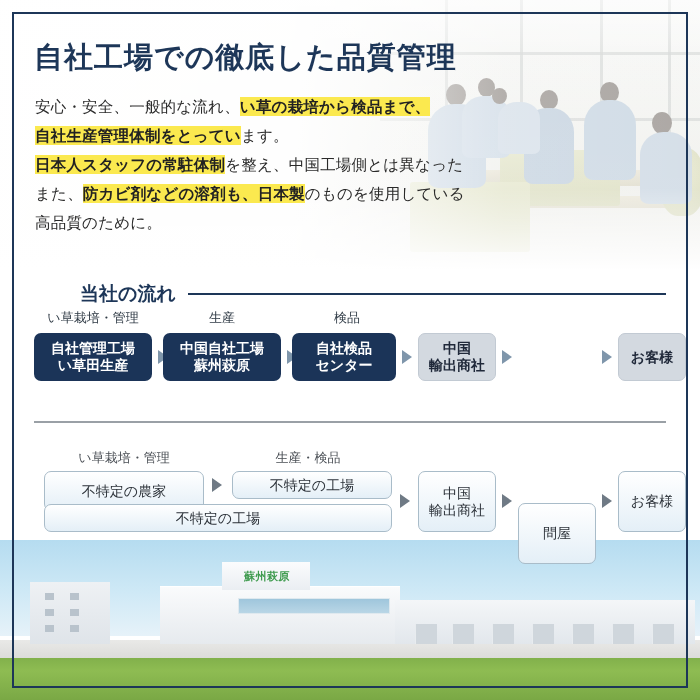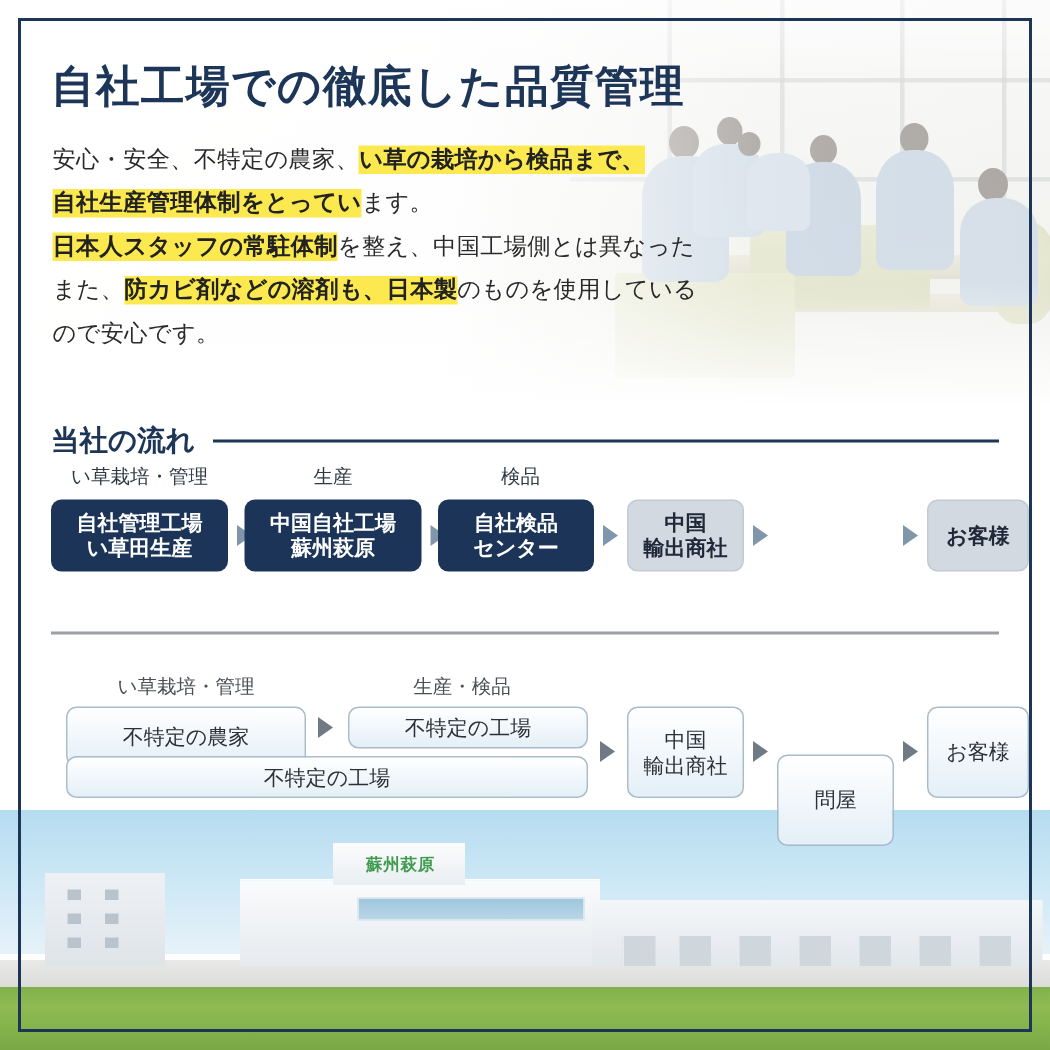--- a/index.html
+++ b/index.html
@@ -205,20 +205,21 @@
     position: absolute;
     display: flex;
     align-items: center;
     width: 632px;
   }
   .sec-head .label {
     font-size: 19px;
     font-weight: bold;
     white-space: nowrap;
     padding-right: 12px;
+    margin-left: 46px;
   }
   .sec-head .rule {
     flex: 1;
     height: 2px;
   }
   .sec-own  { left: 34px; top: 281px; }
   .sec-own .label { color: #1d3658; }
   .sec-own .rule  { background: #1d3658; }
   .sec-gen  { left: 34px; top: 421px; }
   .sec-gen .label { color: #6f7479; font-weight: bold; }
@@ -340,25 +341,25 @@
     <div class="dock" style="left:652px;"></div>
   </div>
 
   <div class="frame"></div>
 
   <div class="content">
 
     <h1 class="title">自社工場での徹底した品質管理</h1>
 
     <div class="para">
-      <div class="line"><span class="">安心・安全、不特定の農家、</span><span class="hl">い草の栽培から検品まで、</span></div>
+      <div class="line"><span class="">安心・安全、一般的な流れ、</span><span class="hl">い草の栽培から検品まで、</span></div>
       <div class="line"><span class="hl">自社生産管理体制をとってい</span><span>ます。</span></div>
       <div class="line"><span class="hl">日本人スタッフの常駐体制</span><span>を整え、中国工場側とは異なった</span></div>
       <div class="line"><span>また、</span><span class="hl">防カビ剤などの溶剤も、</span><span class="hl">日本製</span><span>のものを使用している</span></div>
-      <div class="line"><span>ので安心です。</span></div>
+      <div class="line"><span>高品質のために。</span></div>
     </div>
 
     <div class="sec-head sec-own">
       <span class="label">当社の流れ</span>
       <span class="rule"></span>
     </div>
 
     <div class="cap" style="left:34px;  top:309px; width:118px;">い草栽培・管理</div>
     <div class="cap" style="left:163px; top:309px; width:118px;">生産</div>
     <div class="cap" style="left:292px; top:309px; width:110px;">検品</div>

